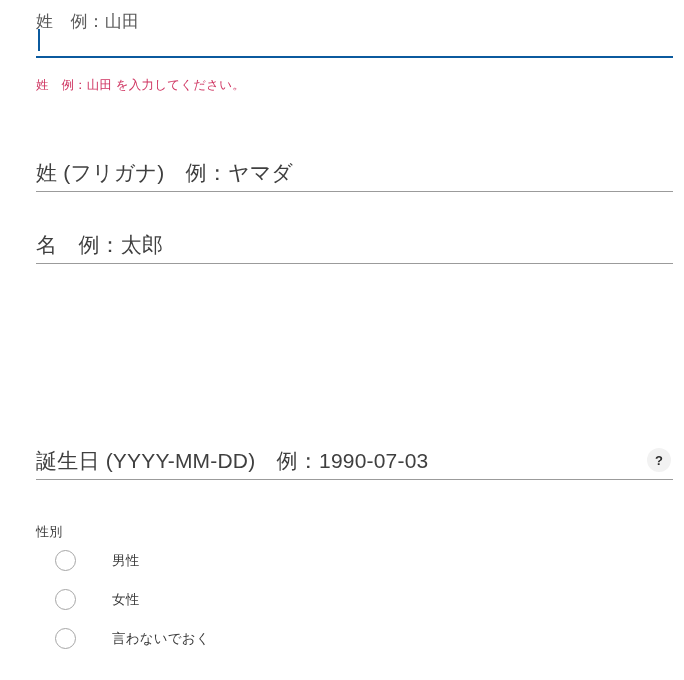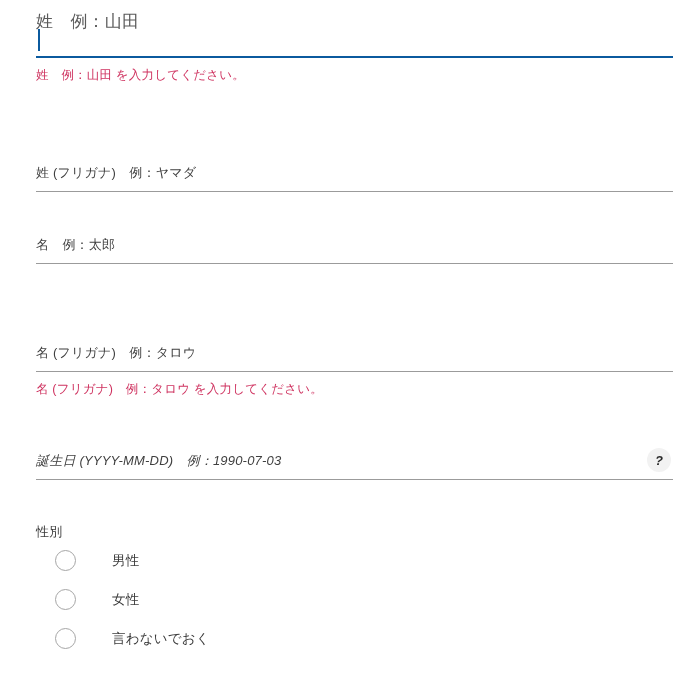--- a/index.html
+++ b/index.html
@@ -34,21 +34,21 @@
   .field-control {
     position: relative;
     height: 44px;
   }
 
   
   .field-label-large {
     position: absolute;
     left: 0;
     bottom: 9px;
-    font-size: 13px;
+    font-size: 21px;
     line-height: 20px;
     color: #3f3f3f;
     white-space: nowrap;
     letter-spacing: 0.2px;
   }
 
   
   .field-label-small {
     position: absolute;
     left: 0;
@@ -79,21 +79,21 @@
     position: absolute;
     left: 2px;
     bottom: 7px;
     width: 2px;
     height: 22px;
     background: #0b5a9e;
   }
 
   
   .field-error {
-    margin-top: 9px;
+    margin-top: 19px;
     font-size: 12.5px;
     line-height: 16px;
     color: #cf3360;
     letter-spacing: 0.2px;
     white-space: nowrap;
   }
 
   
   .help-icon {
     position: absolute;
@@ -172,29 +172,22 @@
     </div>
   </div>
 
   <div class="field" style="top:220px;">
     <div class="field-control">
       <div class="field-label-large">名　例：太郎</div>
       <div class="field-underline"></div>
     </div>
   </div>
 
-  <div class="field" style="top:328px;">
-    <div class="field-control">
-      <div class="field-label-large">名 (フリガナ)　例：タロウ</div>
-      <div class="field-underline"></div>
-    </div>
-    <div class="field-error">名 (フリガナ)　例：タロウ を入力してください。</div>
-  </div>
-
-  <div class="field" style="top:436px;font-style:italic;">
+
+  <div class="field" style="top:436px;">
     <div class="field-control">
       <div class="field-label-large">誕生日 (YYYY-MM-DD)　例：1990-07-03</div>
       <div class="help-icon">?</div>
       <div class="field-underline"></div>
     </div>
   </div>
 
   <div class="radio-group" style="top:523px;">
     <div class="radio-group-label">性別</div>
 

